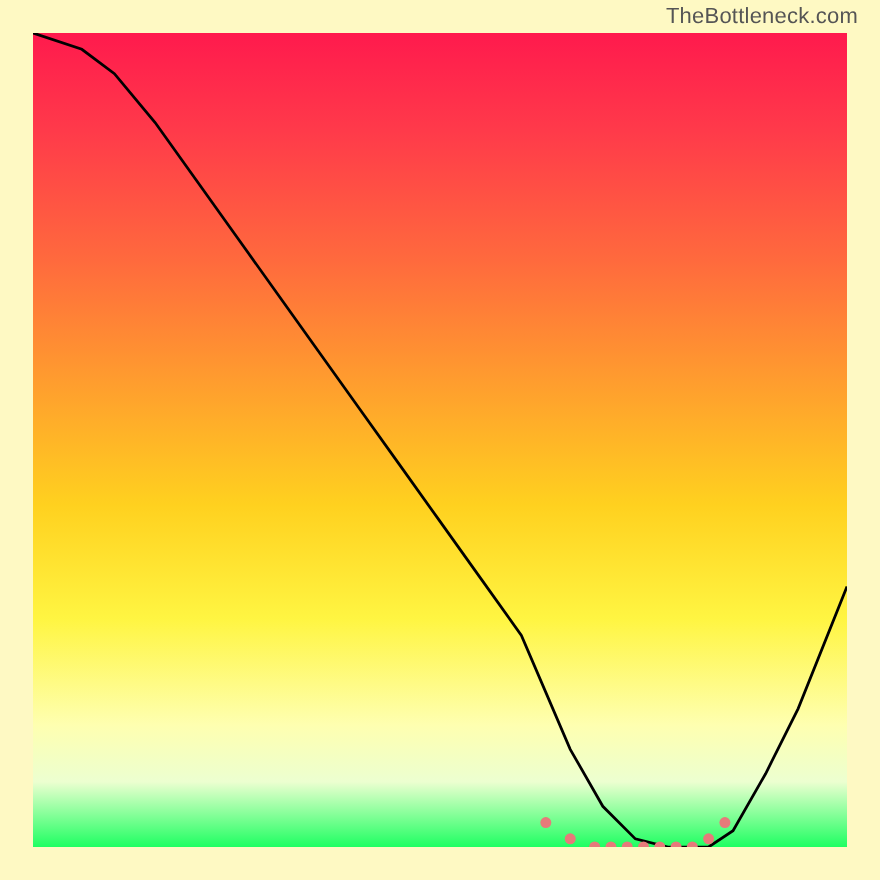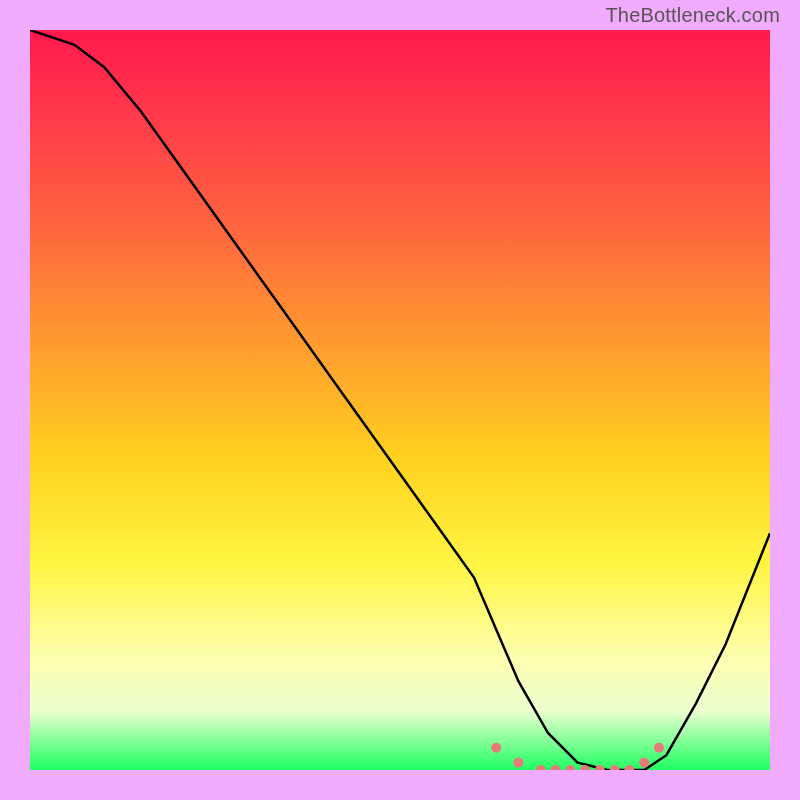--- a/index.html
+++ b/index.html
@@ -1,16 +1,16 @@
 <!DOCTYPE html>
 <html><head>
 <meta charset="utf-8">
 <style>
   html,body{margin:0;padding:0;width:800px;height:800px;background:#000;overflow:hidden;font-family:Arial,Helvetica,sans-serif}
-  .stage{position:relative;width:800px;height:800px;background:#f0abfc}
+  .stage{position:relative;width:800px;height:800px;background:#fef9c3}
   .watermark{position:absolute;top:4px;right:20px;color:#555;font-size:20px;letter-spacing:.2px}
   .plot{position:absolute;left:30px;top:30px;width:740px;height:740px}
   .grad{position:absolute;inset:0;background:linear-gradient(to bottom,
       #ff1a4d 0%,
       #ff3a4a 12%,
       #ff6a3d 28%,
       #ff9a2f 42%,
       #ffd11f 58%,
       #fff542 72%,
       #feffb0 85%,

